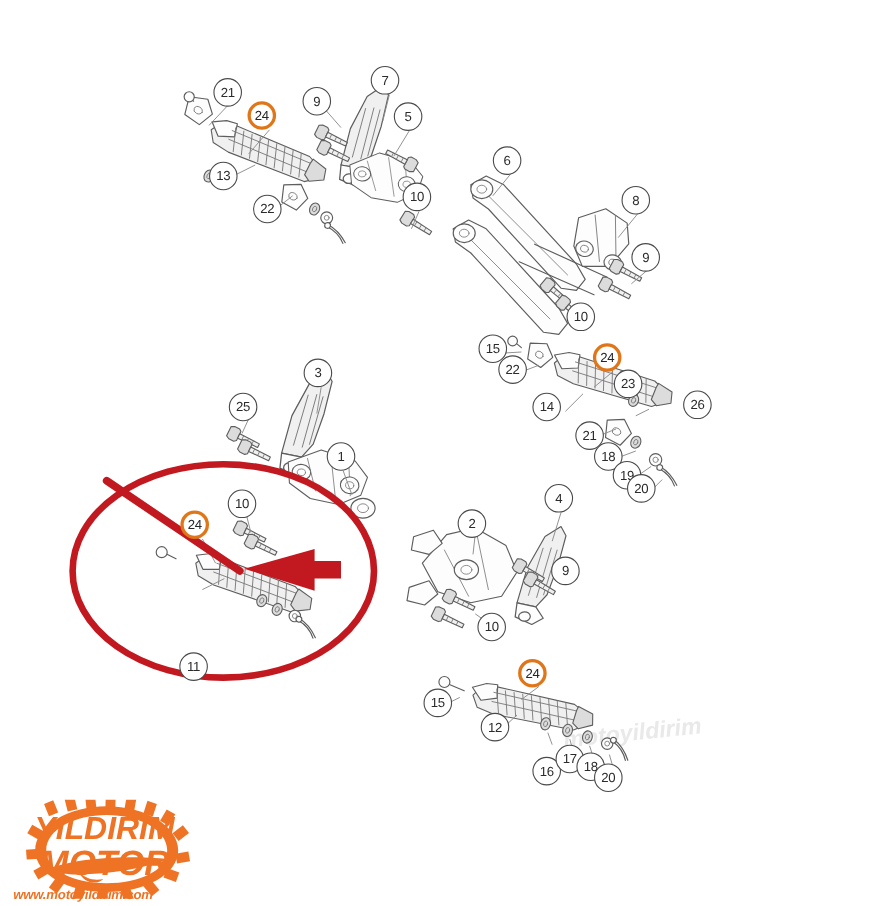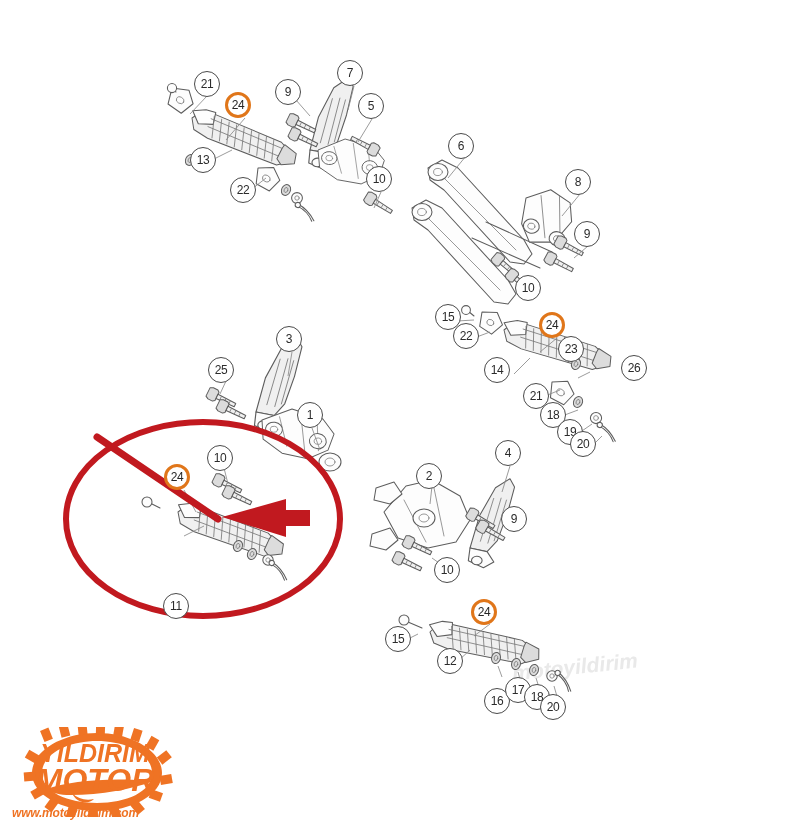--- a/index.html
+++ b/index.html
@@ -20,21 +20,21 @@
     font-size:12px;color:#2b2b2b;font-family:"Liberation Sans",sans-serif;
     box-sizing:border-box;letter-spacing:-0.3px;}
   .callout.hl{border:3px solid #e0761a;color:#262626;font-weight:normal;}
 
   
   #logo{position:absolute;left:12px;top:727px;width:170px;height:90px;}
   .logo-text{position:absolute;left:18px;top:14px;width:130px;
     color:#ef7324;font-weight:bold;font-style:italic;
     font-family:"Liberation Sans",sans-serif;line-height:0.96;
     letter-spacing:0px;text-align:center;}
-  .logo-line1{font-size:25px;}
+  .logo-line1{font-size:29px;}
   .logo-line2{font-size:32px;}
   #logo-url{position:absolute;left:12px;top:806px;
     color:#ef7324;font-style:italic;font-weight:bold;font-size:12px;
     font-family:"Liberation Sans",sans-serif;letter-spacing:-0.2px;text-align:right;}
 
   .wm{position:absolute;color:#e9e9e9;font-size:21px;font-style:italic;
       font-weight:bold;font-family:"Liberation Sans",sans-serif;
       transform:rotate(-6deg);}
 </style>
 </head>

